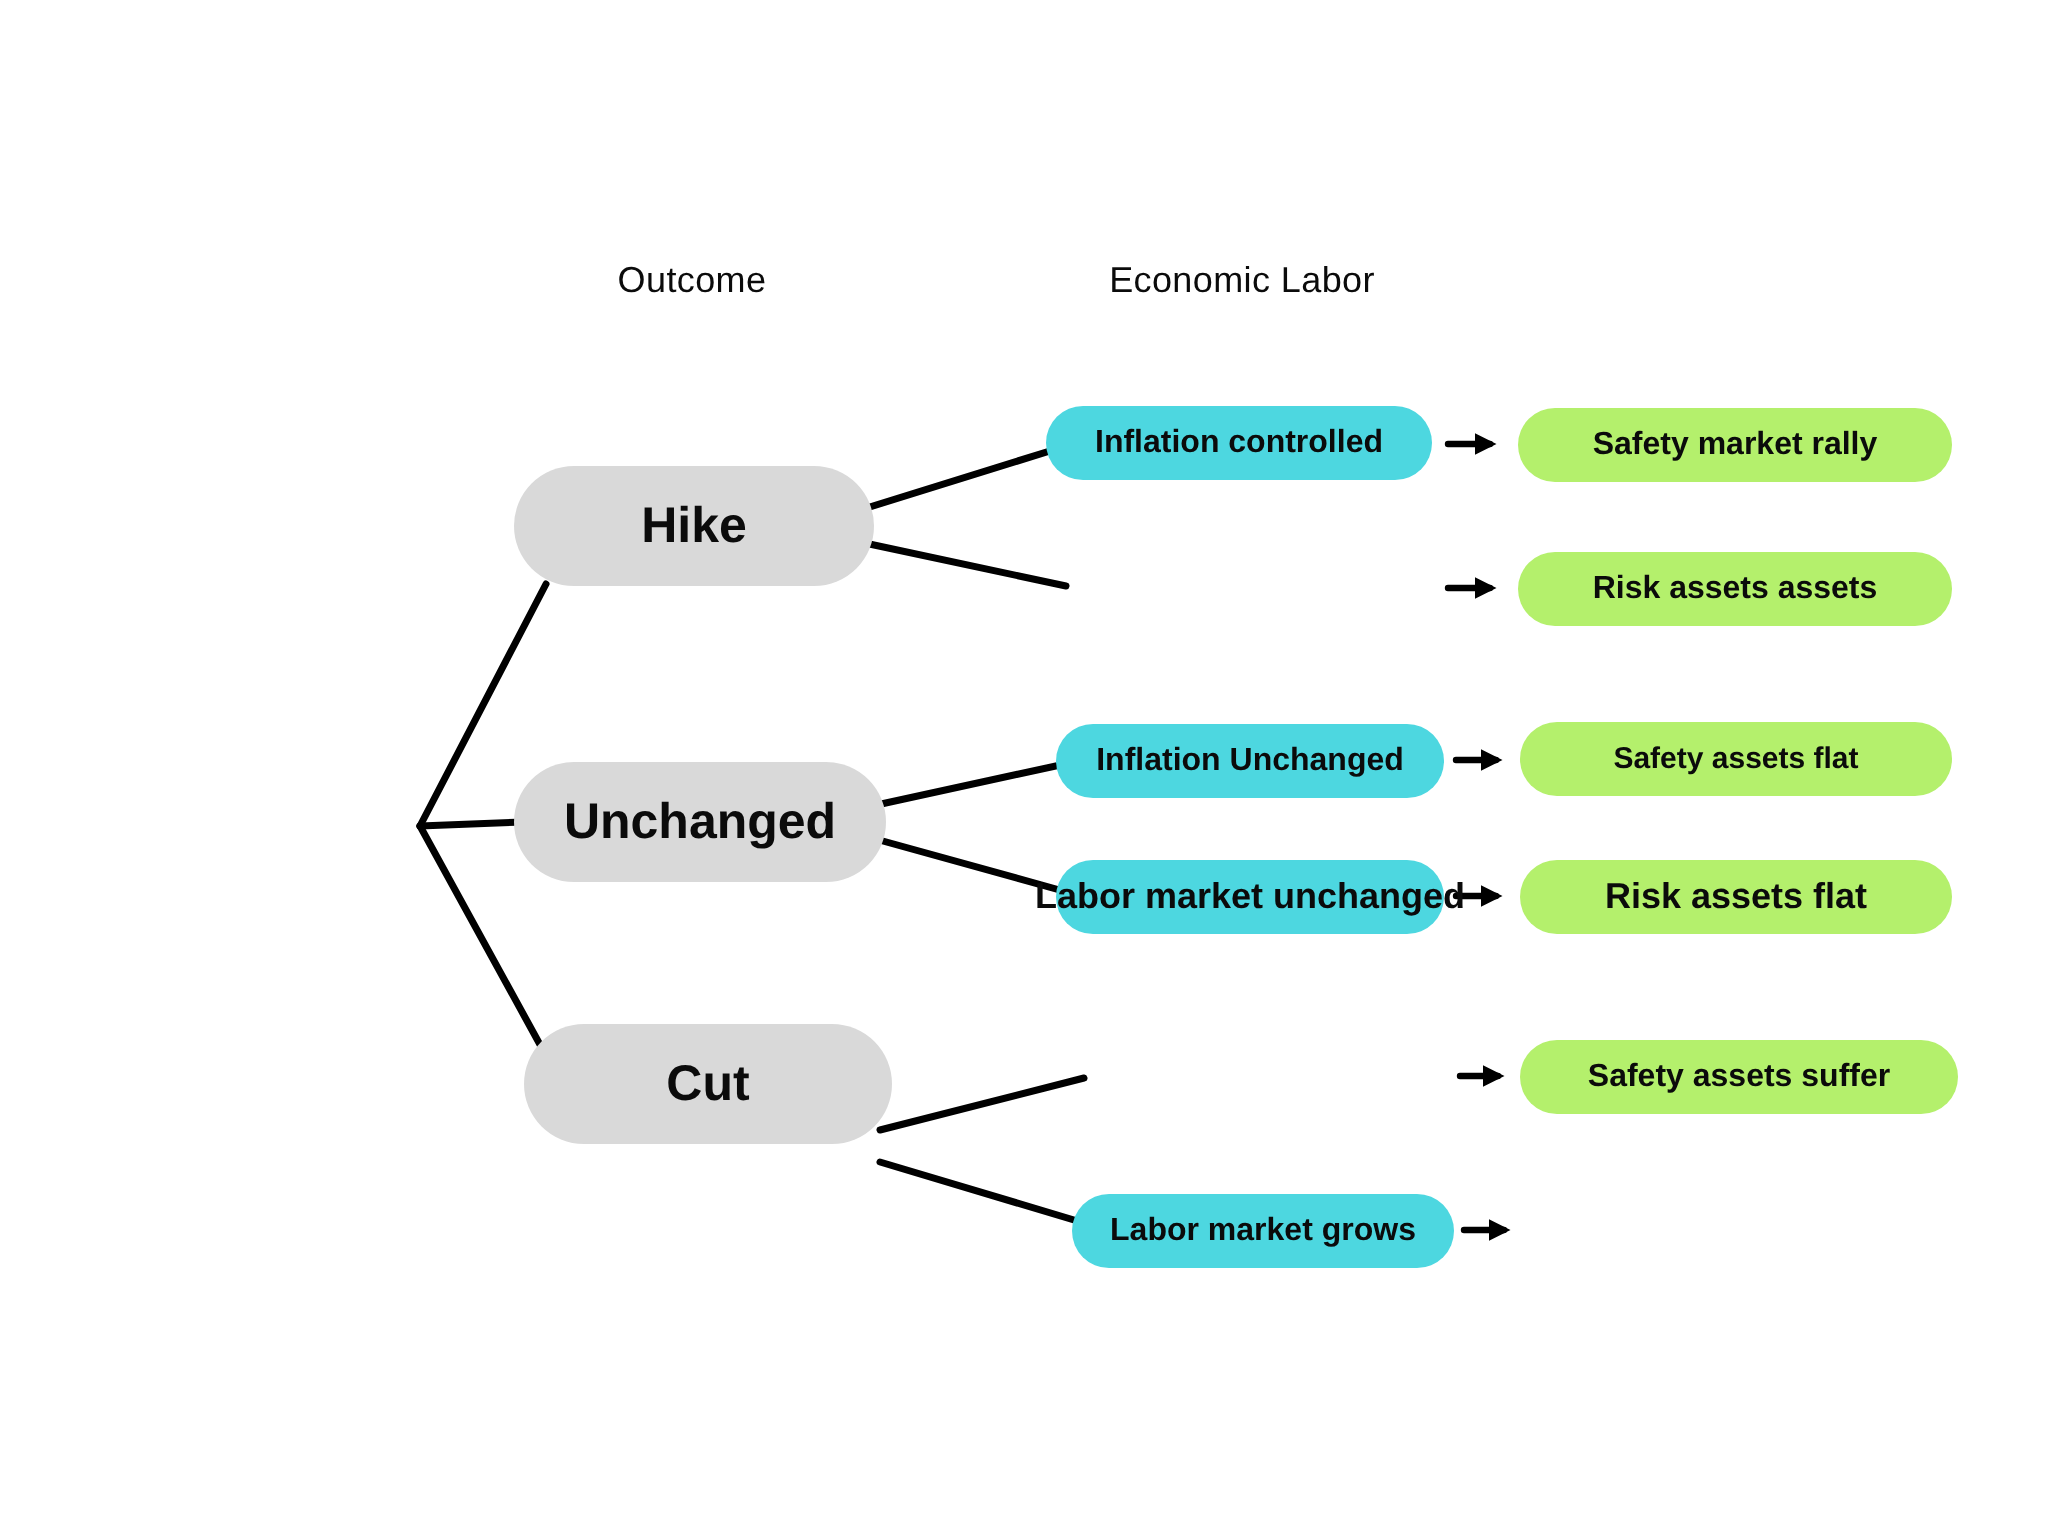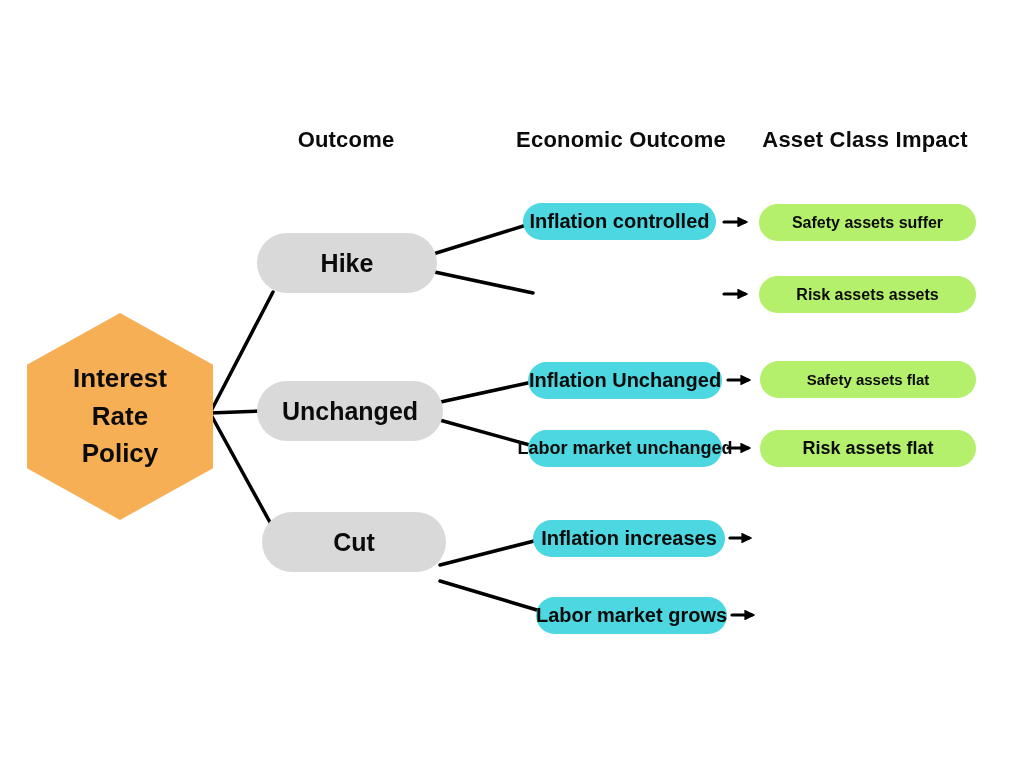--- a/index.html
+++ b/index.html
@@ -2,21 +2,21 @@
 <html style="--color-root: #F7AF55; --color-outcome: #D9D9D9; --color-economic: #4DD7E0; --color-asset: #B4F06C; --color-stroke: #000000;"><head>
 <meta charset="utf-8">
 <style>
   html,body{margin:0;padding:0;background:#fff;}
   #canvas{
     position:relative;width:1024px;height:768px;background:#ffffff;overflow:hidden;
     font-family:"Liberation Sans","DejaVu Sans",sans-serif;color:#0b0b0b;
   }
   .hdr{
     position:absolute;top:126px;height:28px;display:flex;align-items:center;justify-content:center;
-    font-size:22px;font-weight:700;letter-spacing:.2px;white-space:nowrap;
+    font-size:18px;font-weight:400;letter-spacing:.2px;white-space:nowrap;
   }
   #hdr-outcome{left:236px;width:220px;}
   #hdr-economic{left:511px;width:220px;}
   #hdr-asset{left:745px;width:240px;}
   #connectors{position:absolute;left:0;top:0;z-index:1;}
   #connectors line{stroke:var(--color-stroke,#000);stroke-width:3.5;stroke-linecap:round;}
   #connectors .arrow{stroke-width:3.2;}
   .node{
     position:absolute;z-index:2;display:flex;align-items:center;justify-content:center;
     text-align:center;font-weight:600;white-space:nowrap;
@@ -29,21 +29,21 @@
   }
   .outcome{
     background:var(--color-outcome,#D9D9D9);border-radius:30px;height:60px;
     font-size:25px;font-weight:600;
   }
   #outcome-hike{left:257px;top:233px;width:180px;}
   #outcome-unchanged{left:257px;top:381px;width:186px;}
   #outcome-cut{left:262px;top:512px;width:184px;}
   .economic{
     background:var(--color-economic,#4DD7E0);border-radius:19px;height:37px;
-    font-size:20px;font-weight:700;
+    font-size:16px;font-weight:700;
   }
   #econ-0{left:523px;top:203px;width:193px;}
   #econ-1{left:523px;top:276px;width:193px;}
   #econ-2{left:528px;top:362px;width:194px;}
   #econ-3{left:528px;top:430px;width:194px;font-size:18px;}
   #econ-4{left:533px;top:520px;width:192px;}
   #econ-5{left:536px;top:597px;width:191px;text-align:center;}
   .asset{
     background:var(--color-asset,#B4F06C);border-radius:19px;height:37px;
     font-size:16px;font-weight:700;
@@ -54,22 +54,21 @@
   #asset-3{left:760px;top:430px;width:216px;font-size:18px;}
   #asset-4{left:760px;top:520px;width:219px;}
   #asset-5{left:763px;top:597px;width:217px;}
 </style>
 </head>
 <body>
 
 <div id="canvas">
 
   <div class="hdr" id="hdr-outcome">Outcome</div>
-  <div class="hdr" id="hdr-economic">Economic Outcome</div>
-  <div class="hdr" id="hdr-asset">Asset Class Impact</div>
+  <div class="hdr" id="hdr-economic">Economic Labor</div>
 
   <svg id="connectors" width="1024" height="768">
     <defs>
       <marker id="ah" viewBox="0 0 10 10" refX="7" refY="5" markerWidth="3.4" markerHeight="3.4" orient="auto">
         <path d="M0,0 L10,5 L0,10 z" fill="#000"></path>
       </marker>
     </defs>
 
     <line x1="210" y1="413" x2="273" y2="292"></line>
     <line x1="210" y1="413" x2="262" y2="411"></line>
@@ -85,32 +84,29 @@
     <line x1="440" y1="581" x2="547" y2="613"></line>
 
     <line class="arrow" x1="724" y1="222" x2="745" y2="222" marker-end="url(#ah)"></line>
     <line class="arrow" x1="724" y1="294" x2="745" y2="294" marker-end="url(#ah)"></line>
     <line class="arrow" x1="728" y1="380" x2="748" y2="380" marker-end="url(#ah)"></line>
     <line class="arrow" x1="728" y1="448" x2="748" y2="448" marker-end="url(#ah)"></line>
     <line class="arrow" x1="730" y1="538" x2="749" y2="538" marker-end="url(#ah)"></line>
     <line class="arrow" x1="732" y1="615" x2="752" y2="615" marker-end="url(#ah)"></line>
   </svg>
 
-  <div class="node hex">Interest
-Rate
-Policy</div>
 
   <div class="node outcome" id="outcome-hike">Hike</div>
   <div class="node outcome" id="outcome-unchanged">Unchanged</div>
   <div class="node outcome" id="outcome-cut">Cut</div>
 
   <div class="node economic" id="econ-0">Inflation controlled</div>
   <div class="node economic" id="econ-2">Inflation Unchanged</div>
   <div class="node economic" id="econ-3">Labor market unchanged</div>
-  <div class="node economic" id="econ-4">Inflation increases</div>
   <div class="node economic" id="econ-5">Labor market grows</div>
 
-  <div class="node asset" id="asset-0">Safety assets suffer</div>
+  <div class="node asset" id="asset-0">Safety market rally</div>
   <div class="node asset" id="asset-1">Risk assets assets</div>
   <div class="node asset" id="asset-2">Safety assets flat</div>
   <div class="node asset" id="asset-3">Risk assets flat</div>
+  <div class="node asset" id="asset-4">Safety assets suffer</div>
 
 </div>
 
 </body></html>

